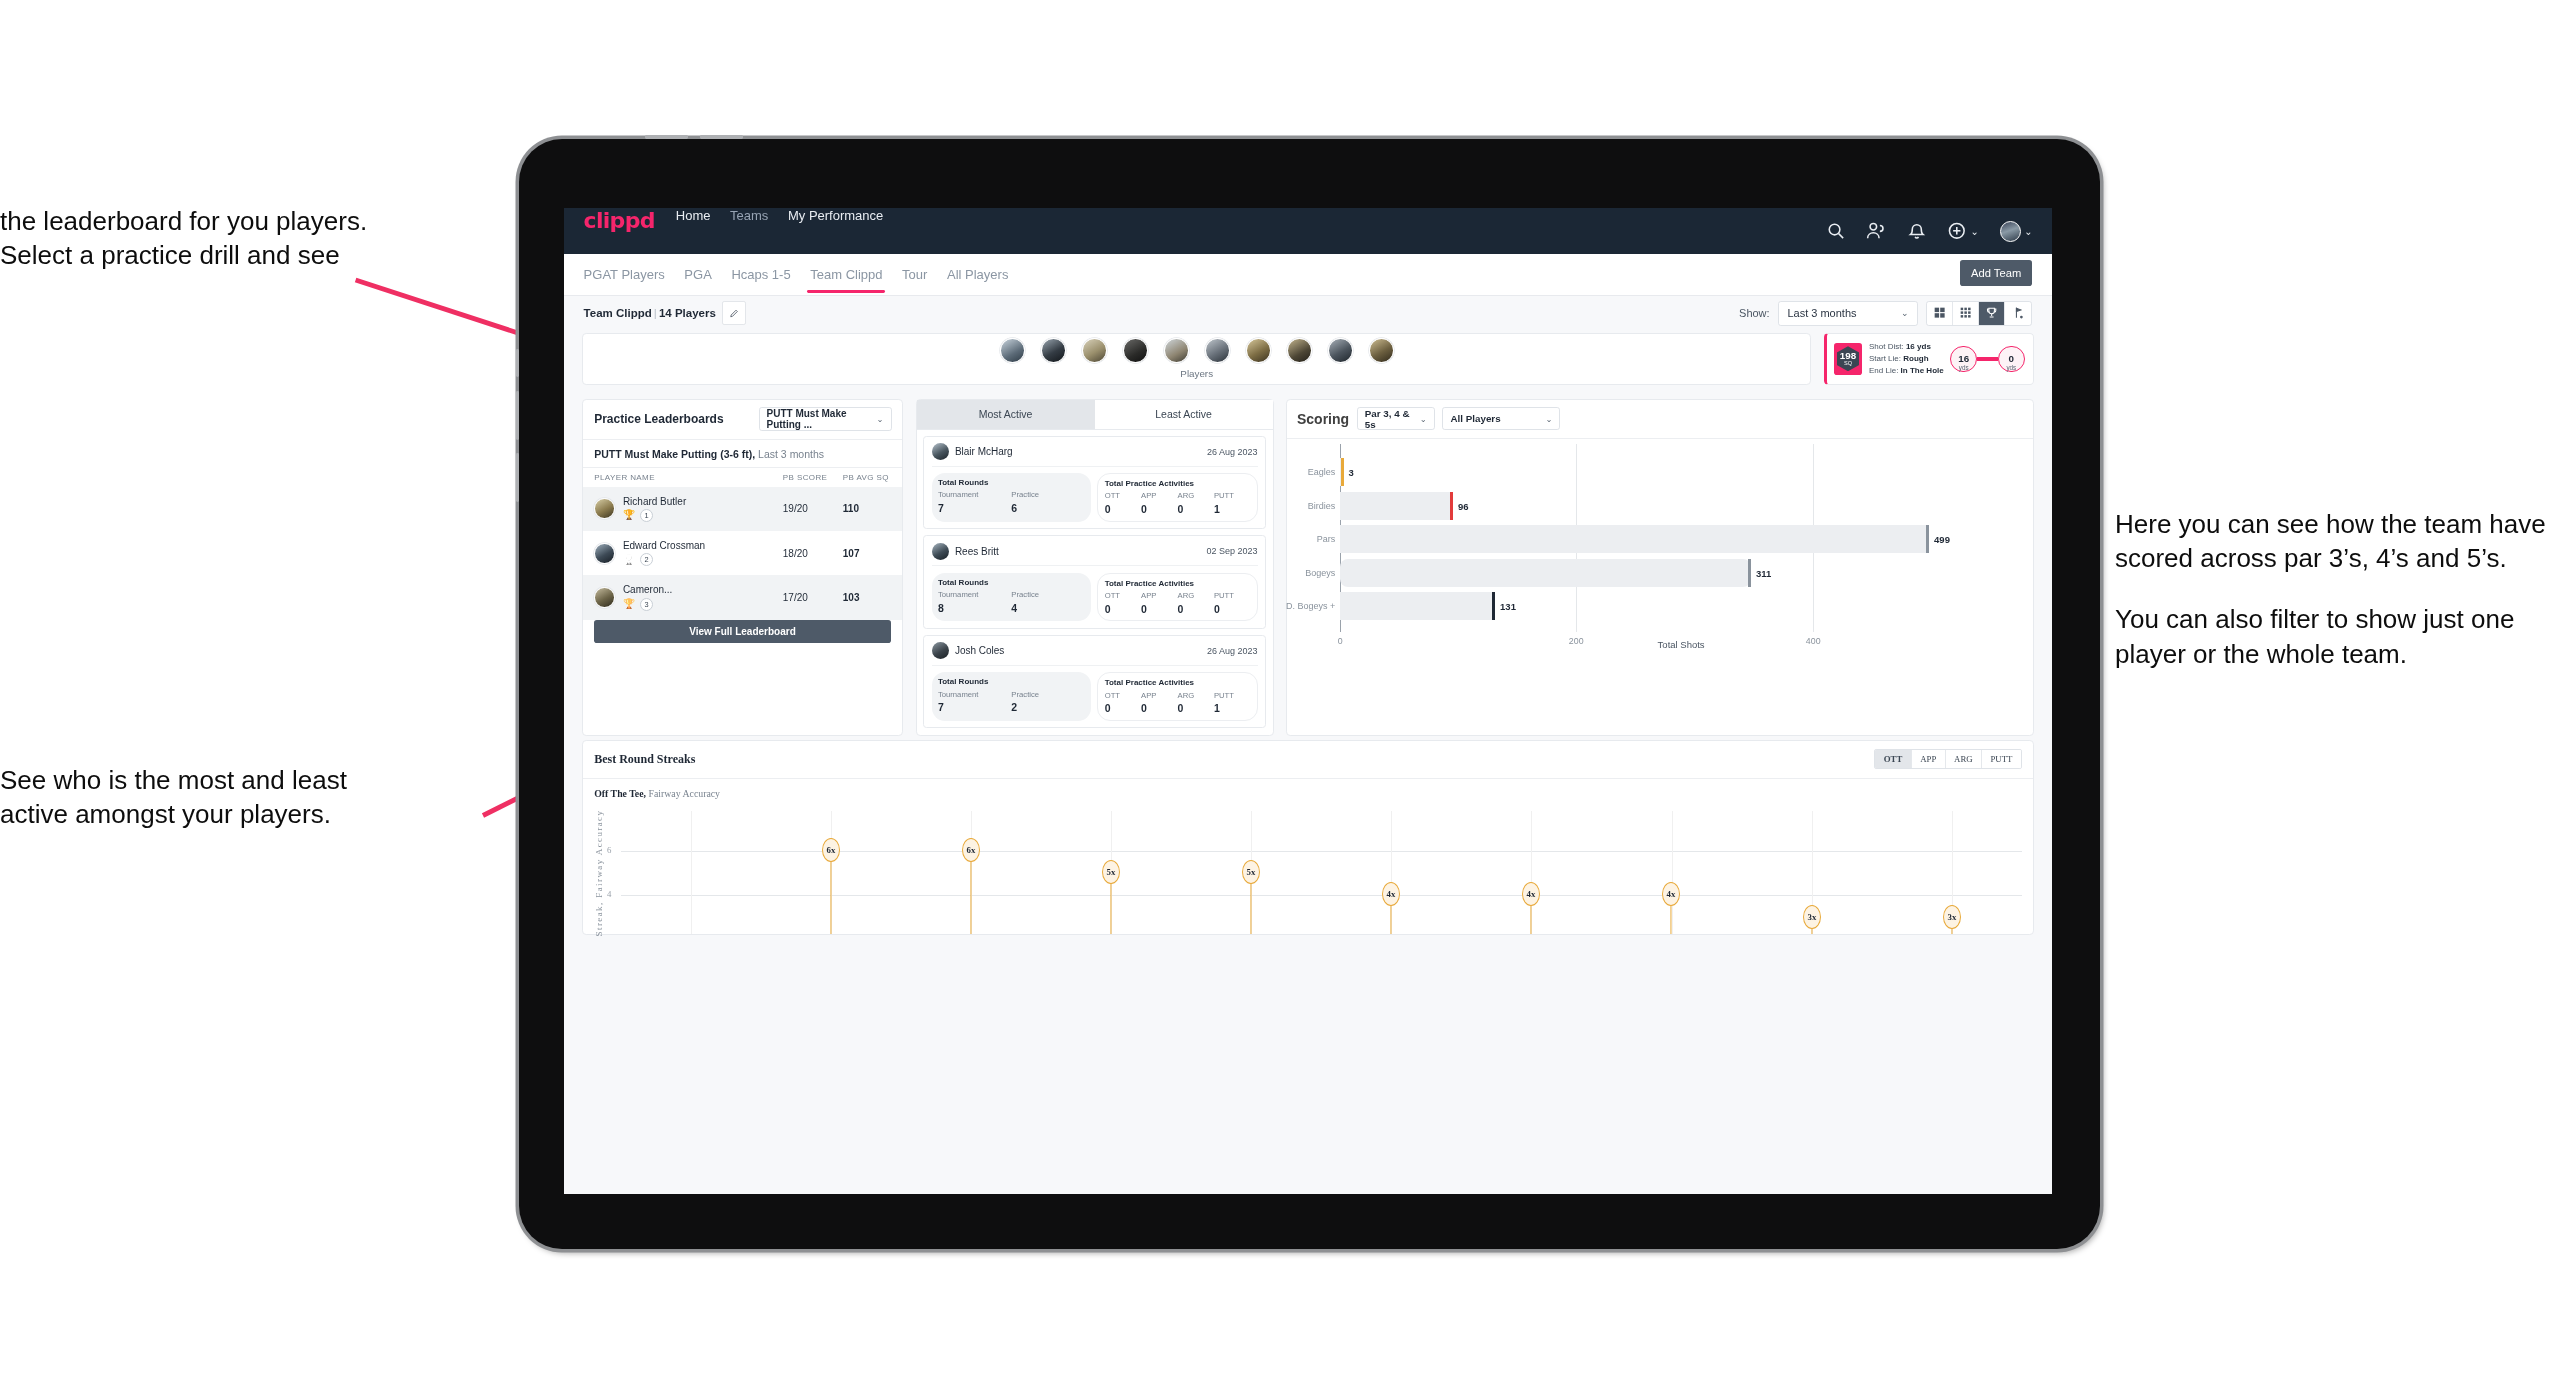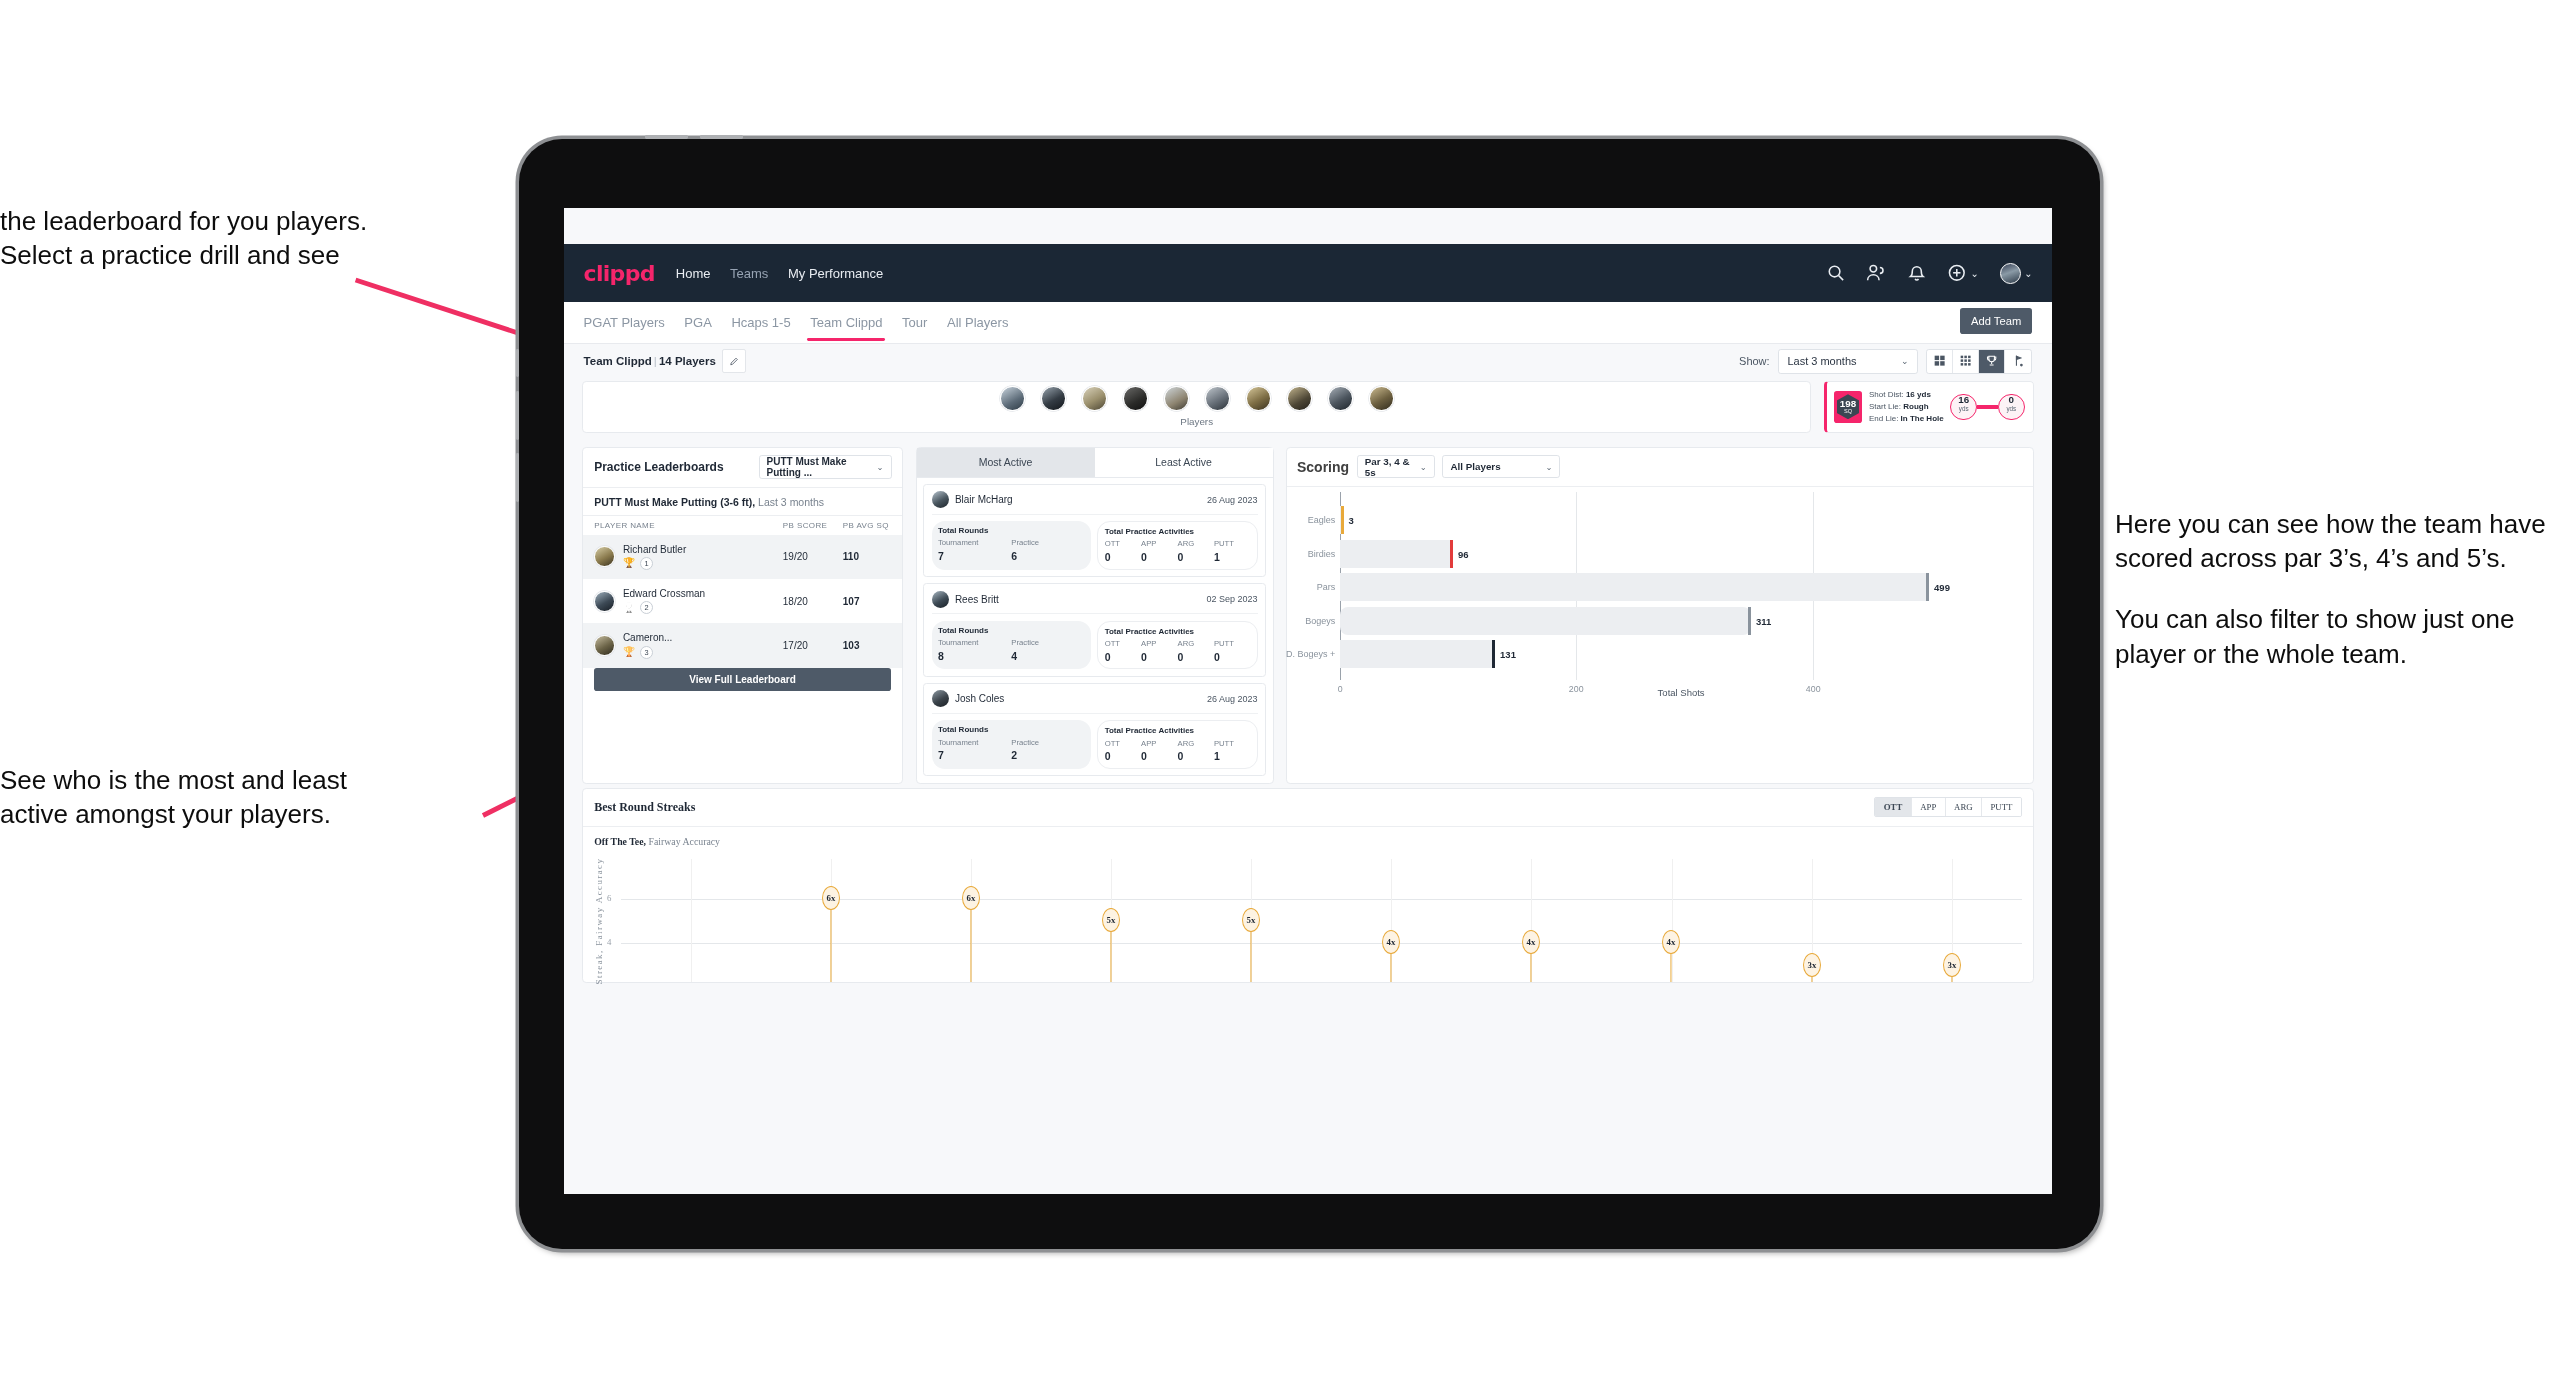--- a/index.html
+++ b/index.html
@@ -20,22 +20,22 @@
   #tablet { position: absolute; left: 519px; top: 139px; width: 1581px; height: 1110px;
             background: #0e0e0f; border-radius: 43px;
             box-shadow: 0 0 0 3.5px #8e9093, 2.1px 3.5px 6.3px rgba(0,0,0,.35); }
   #tablet .btn-top { position: absolute; background: #aeb0b3; height: 4.2px; border-radius: 1.4px; top: -4.2px; }
   #tablet .btn-side { position: absolute; background: #aeb0b3; width: 3.5px; border-radius: 1.4px; left: -3.5px; }
 
   #screen { position: absolute; left: 564px; top: 208px; width: 1488px; height: 986px;
             background: #f7f8fa; overflow: hidden; }
 
   
-  #navbar { height: 58px; background: #1b2735; display: flex; align-items: center;
-            padding: 0 19.6px; margin-top: 36px; }
+  #navbar { height: 46px; background: #1b2735; display: flex; 
+            padding: 0 19.6px; }
   .logo { color: #f5256b; font-size: 22px; font-weight: 700; letter-spacing: -0.7px;
           font-family: "DejaVu Sans", sans-serif; margin-right: 21px; }
   .navlink { color: #e9edf2; font-size: 13px; margin-right: 19.6px; cursor: pointer; }
   .navlink.dim { color: #97a3b3; }
   .nav-right { margin-left: auto; display: flex; align-items: center; gap: 21px; }
   .nav-icon { width: 19.6px; height: 19.6px; display: block; }
   .nav-icon svg { width: 100%; height: 100%; stroke: #e9edf2; fill: none; stroke-width: 1.9; }
   .caret { color: #e9edf2; font-size: 9.8px; margin-left: 3.5px; }
   .avatar-nav { width: 21px; height: 21px; border-radius: 50%;
     background: linear-gradient(160deg,#4a5568 10%,#8a9aa6 45%,#2d3a48 100%);
@@ -95,21 +95,21 @@
            clip-path: polygon(50% 0,100% 25%,100% 75%,50% 100%,0 75%,0 25%);
            display: flex; flex-direction: column; align-items: center; justify-content: center;
            color: #fff; line-height: 1; }
   .hexin b { font-size: 9.8px; }
   .hexin i { font-size: 5.6px; font-style: normal; margin-top: 0.7px; }
   .shotlines { margin-left: 7px; font-size: 8px; color: #4b5663; line-height: 1.5; }
   .shotlines b { color: #1f2835; }
   .dumbbell { margin-left: auto; display: flex; align-items: center; }
   .dbc { width: 26.6px; height: 26.6px; border-radius: 50%; border: 1.4px solid #f5256b;
          background: #fdf3f6; display: flex; flex-direction: column; align-items: center;
-         justify-content: flex-start; line-height: 1; }
+         justify-content: flex-end; line-height: 1; }
   .dbc b { font-size: 9.8px; color: #1f2835; }
   .dbc i { font-size: 6.3px; font-style: normal; color: #5a6673; margin-top: 1.4px; }
   .dbbar { width: 21px; height: 3.5px; background: #f5256b; }
 
   
   .midrow { display: flex; gap: 12.6px; margin-top: 14px; }
   .col { width: 100%; }
   .col-lb { flex: 0 0 321px; }
   .col-act { flex: 0 0 358px; }
   .col-sc { flex: 1 1 auto; }

